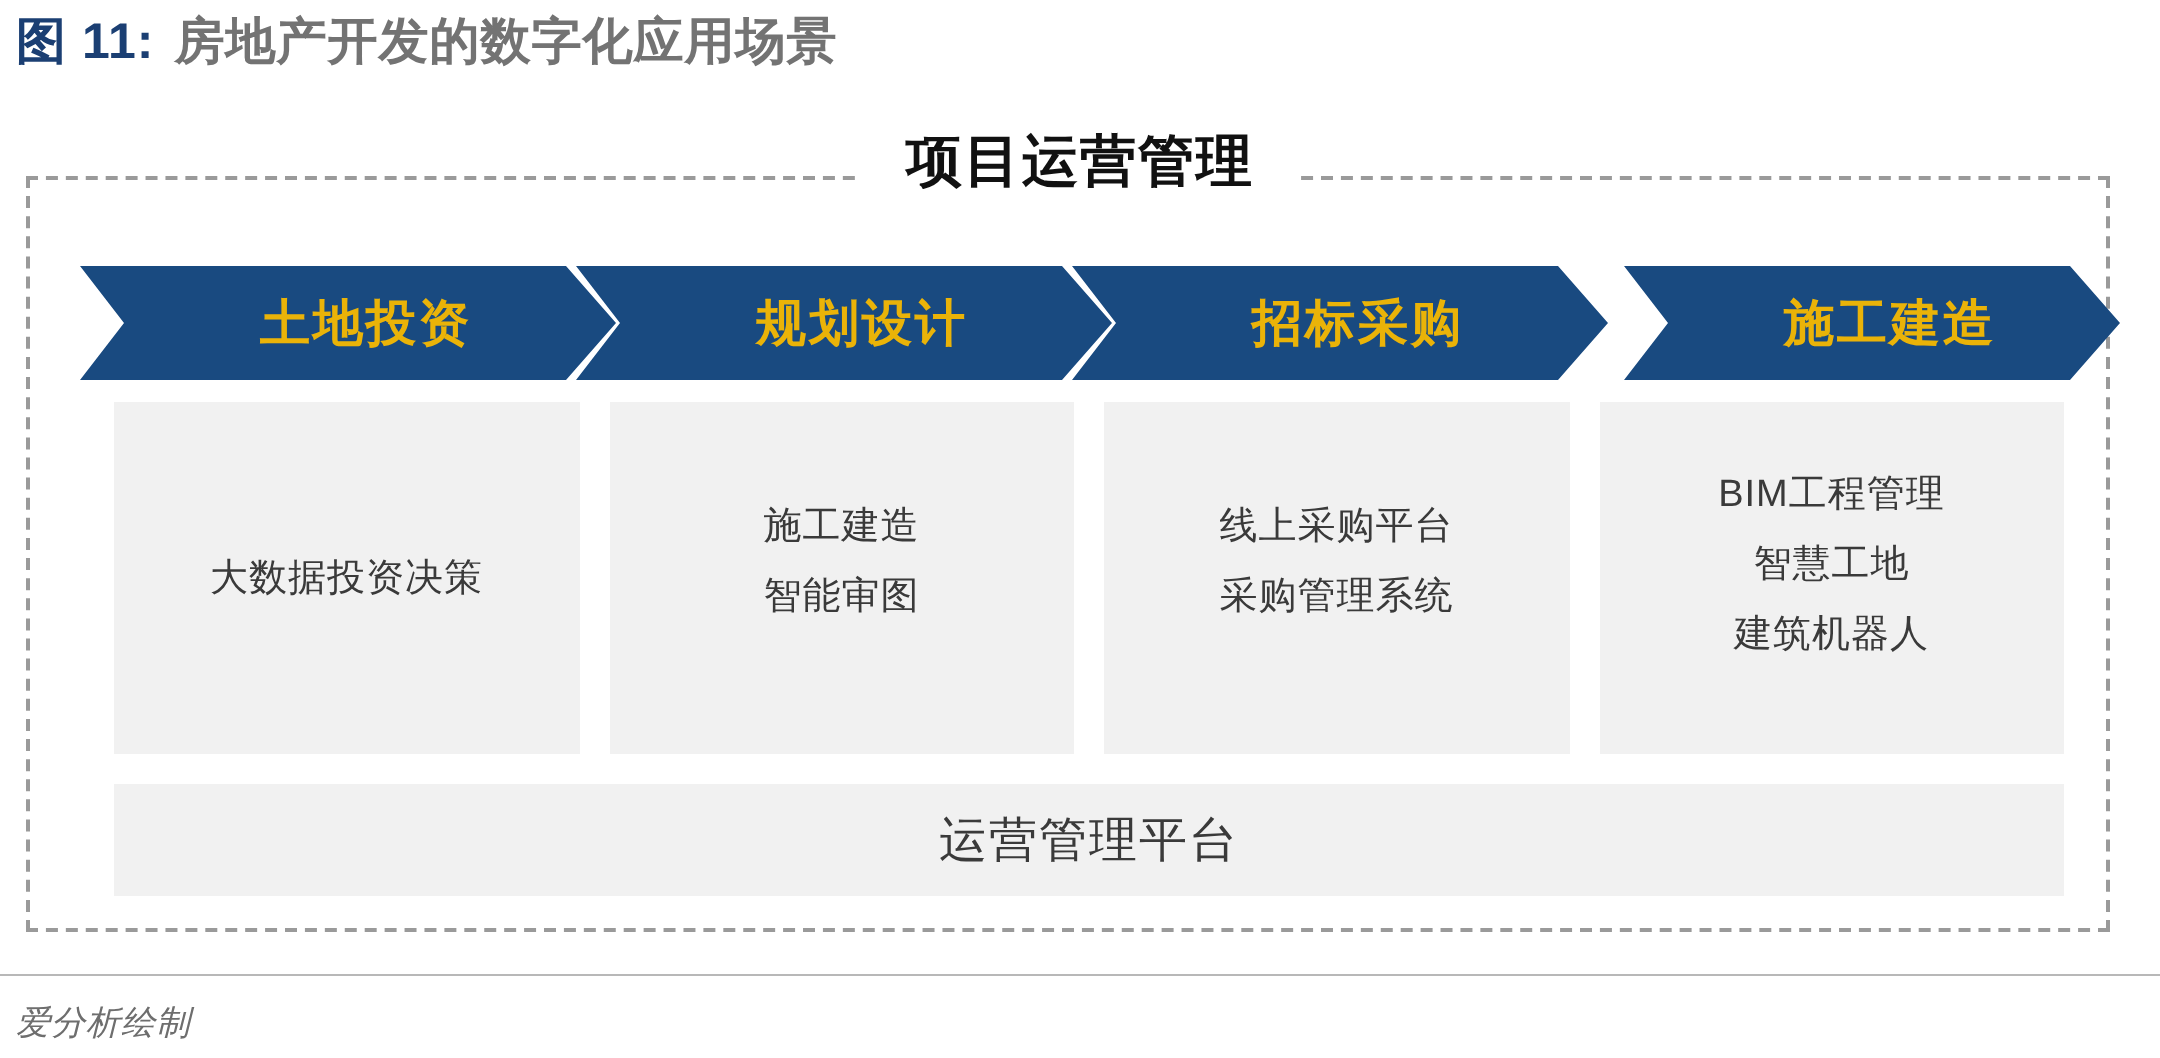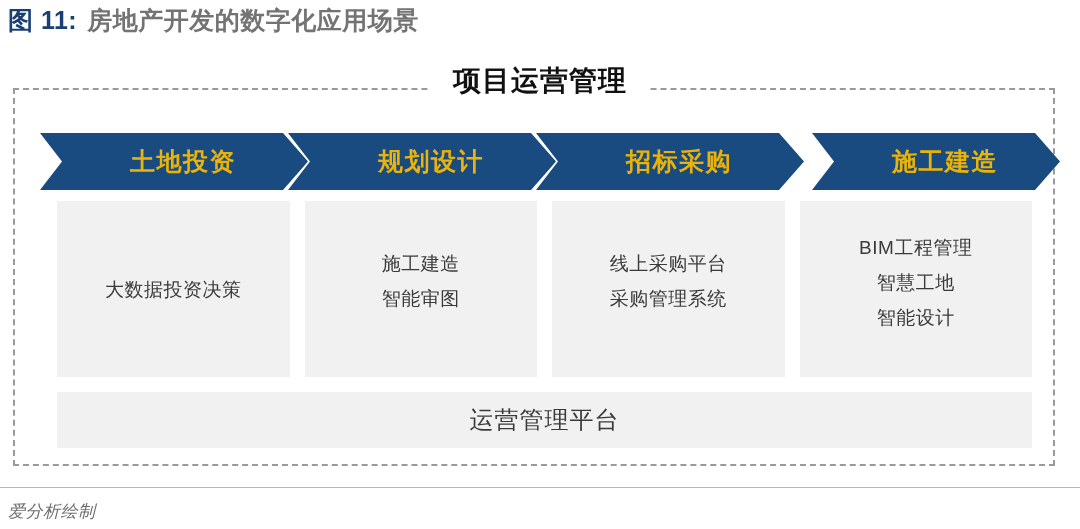--- a/index.html
+++ b/index.html
@@ -197,21 +197,21 @@
     <div class="app-line">施工建造</div>
     <div class="app-line">智能审图</div>
   </div>
   <div class="app-box lines-2">
     <div class="app-line">线上采购平台</div>
     <div class="app-line">采购管理系统</div>
   </div>
   <div class="app-box lines-3">
     <div class="app-line">BIM工程管理</div>
     <div class="app-line">智慧工地</div>
-    <div class="app-line">智能设计</div>
+    <div class="app-line">建筑机器人</div>
   </div>
 </div>
 
 <div id="platform-bar">
   <span>运营管理平台</span>
 </div>
 
 <div id="footer-rule"></div>
 <div id="source-note">爱分析绘制</div>
 

